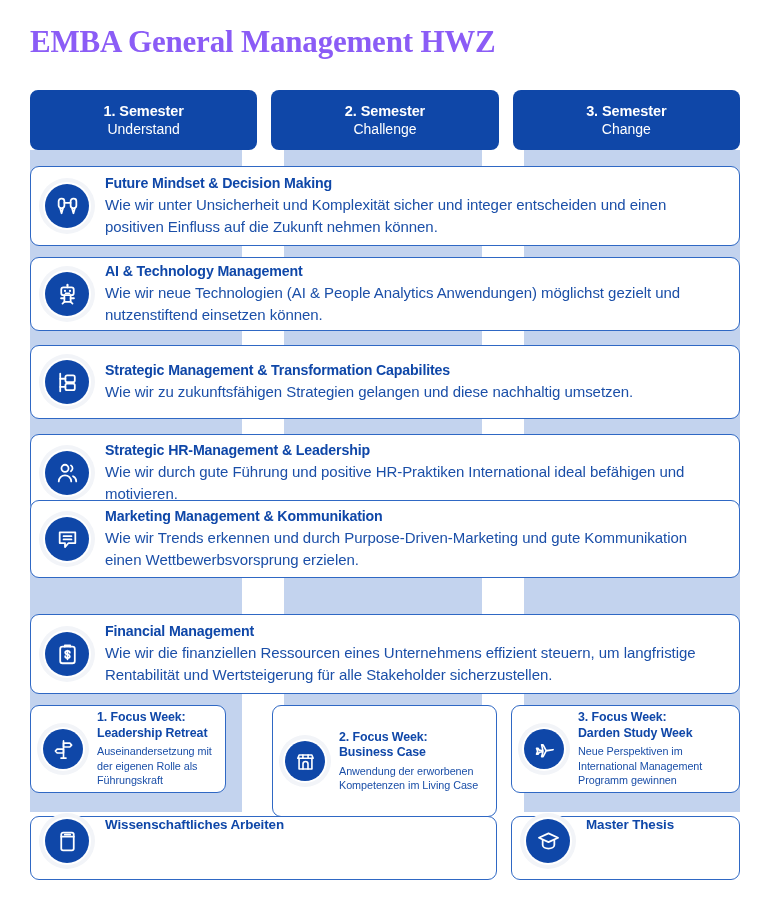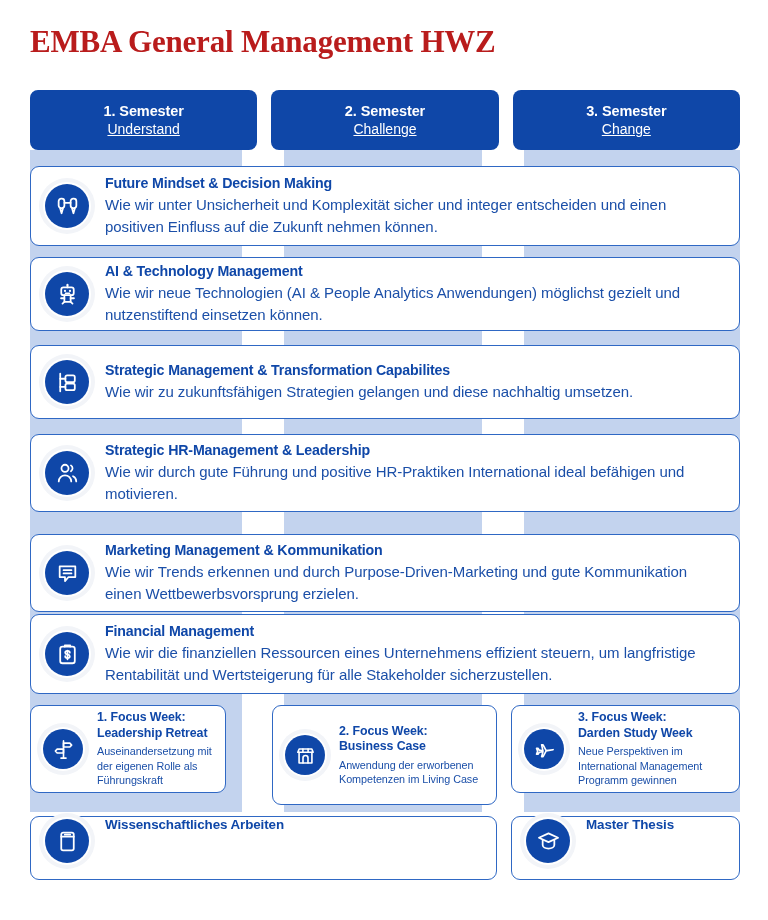--- a/index.html
+++ b/index.html
@@ -16,21 +16,21 @@
   }
 
   
   .page-title {
     position: absolute;
     left: 30px; top: 24px;
     font-family: "Liberation Serif", serif;
     font-weight: bold;
     font-size: 31px;
     letter-spacing: -0.2px;
-    color: #b91c1c;
+    color: #8b5cf6;
     white-space: nowrap;
   }
 
   
   .semesters {
     position: absolute;
     left: 30px; top: 90px;
     width: 710px; height: 60px;
     display: flex;
     gap: 14px;
@@ -41,21 +41,21 @@
     background: #0f47a8;
     border-radius: 8px;
     color: #ffffff;
     display: flex;
     flex-direction: column;
     align-items: center;
     justify-content: center;
     gap: 2px;
   }
   .sem-num { font-size: 14.5px; font-weight: bold; letter-spacing: -0.1px; }
-  .sem-sub { font-size: 14px; font-weight: normal; text-decoration: underline; }
+  .sem-sub { font-size: 14px; font-weight: normal; }
 
   
   .bands {
     position: absolute;
     left: 0; top: 150px;
     width: 768px; height: 662px;
     pointer-events: none;
   }
   .band {
     position: absolute;
@@ -251,21 +251,21 @@
             <path class="s" d="M17.3 14.6c1.9.9 3.1 2.7 3.1 5"></path>
           </svg>
       </div>
     </div>
     <div class="row-text">
       <div class="row-title">Strategic HR-Management &amp; Leadership</div>
       <div class="row-desc">Wie wir durch gute Führung und positive HR-Praktiken International ideal befähigen und motivieren.</div>
     </div>
   </div>
 
-  <div class="card row-card" style="top:534px;height:78px">
+  <div class="card row-card" style="top:500px;height:78px">
     <div class="icon-wrap">
       <div class="icon-disc">
         <svg viewBox="0 0 24 24">
             <path class="s" d="M4.5 5.2h15v10.2H13l-3.4 3.9v-3.9H4.5z"></path>
             <path class="s" d="M8.2 8.8h7.6M8.2 11.9h7.6"></path>
           </svg>
       </div>
     </div>
     <div class="row-text">
       <div class="row-title">Marketing Management &amp; Kommunikation</div>
@@ -301,21 +301,21 @@
           </svg>
       </div>
     </div>
     <div class="fw-text">
       <div class="fw-title">1. Focus Week:</div>
       <div class="fw-title">Leadership Retreat</div>
       <div class="fw-desc">Auseinandersetzung mit der eigenen Rolle als Führungskraft</div>
     </div>
   </div>
 
-  <div class="card fw-card" style="left:272px;top:705px;width:225px;height:100px">
+  <div class="card fw-card" style="left:272px;top:705px;width:225px;height:112px">
     <div class="fw-icon-wrap">
       <div class="fw-icon-disc">
         <svg viewBox="0 0 24 24">
             <path class="s" d="M4 8.6h16l-1.4-3.4H5.4z"></path>
             <path class="s" d="M5.3 8.6v11.2h13.4V8.6"></path>
             <path class="s" d="M9.4 19.8v-5.2a2.6 2.6 0 0 1 5.2 0v5.2"></path>
             <path class="s" d="M9.3 5.2v3.4M14.7 5.2v3.4"></path>
           </svg>
       </div>
     </div>

